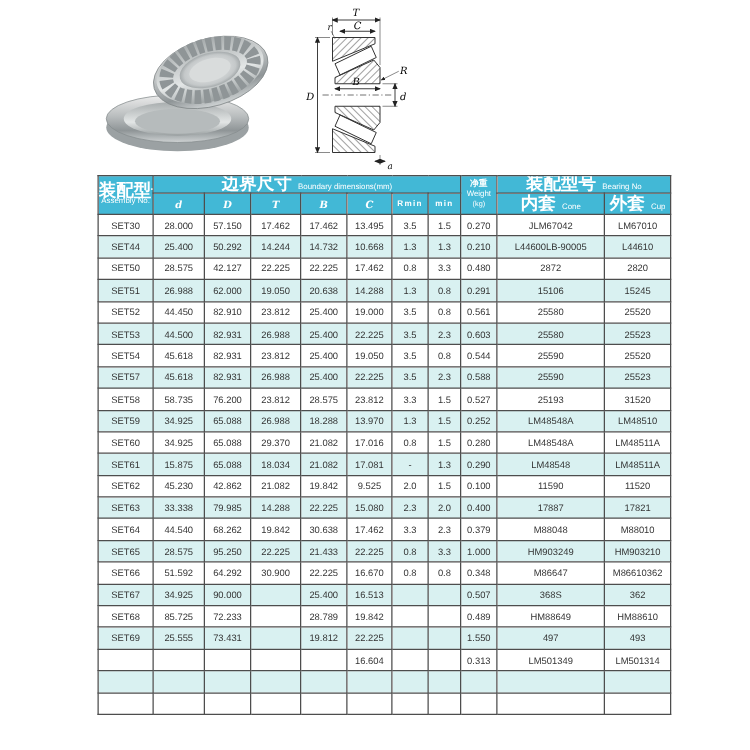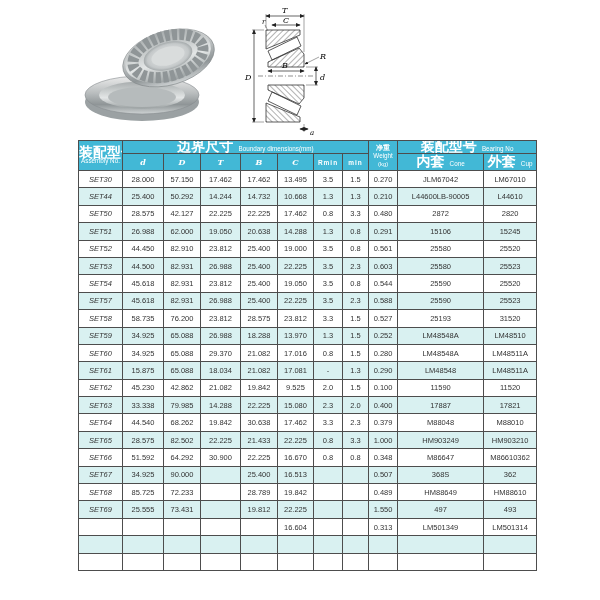--- a/index.html
+++ b/index.html
@@ -16,21 +16,21 @@
   .hdr-cn{font-size:14px;line-height:10px;}
   .hdr-en{font-size:6.3px;font-weight:normal;line-height:8px;}
   .hdr-inline .hdr-en{display:inline;margin-left:3px;}
   .hdr-inline .hdr-cn{display:inline;}
   th.dim-letter{font-family:"DejaVu Serif",serif;font-style:italic;font-size:8px;height:16px;}
   th.dim-small{font-size:6.5px;letter-spacing:1px;}
   th.weight-th div{line-height:8px;}
   .wt-unit{font-size:5.8px;font-weight:normal;}
   tbody td{height:16.4px;background:#ffffff;}
   tbody tr.alt td{background:#d9f1f1;}
-  td.assembly-cell{text-align:left;padding-left:4px;font-style:italic;}
+  td.assembly-cell{text-align:left;padding-left:4px;}
   svg text{font-family:"DejaVu Serif",serif;}
 </style>
 </head>
 <body>
 
 <div class="page">
 
   <div class="photo-wrap">
     <svg width="145" height="112" viewBox="0 0 145 112">
       <defs>
@@ -387,21 +387,21 @@
           <td>17.462</td>
           <td>3.3</td>
           <td>2.3</td>
           <td>0.379</td>
           <td>M88048</td>
           <td>M88010</td>
         </tr>
         <tr class="alt">
           <td class="assembly-cell">SET65</td>
           <td>28.575</td>
-          <td>82.502</td>
+          <td>95.250</td>
           <td>22.225</td>
           <td>21.433</td>
           <td>22.225</td>
           <td>0.8</td>
           <td>3.3</td>
           <td>1.000</td>
           <td>HM903249</td>
           <td>HM903210</td>
         </tr>
         <tr>

